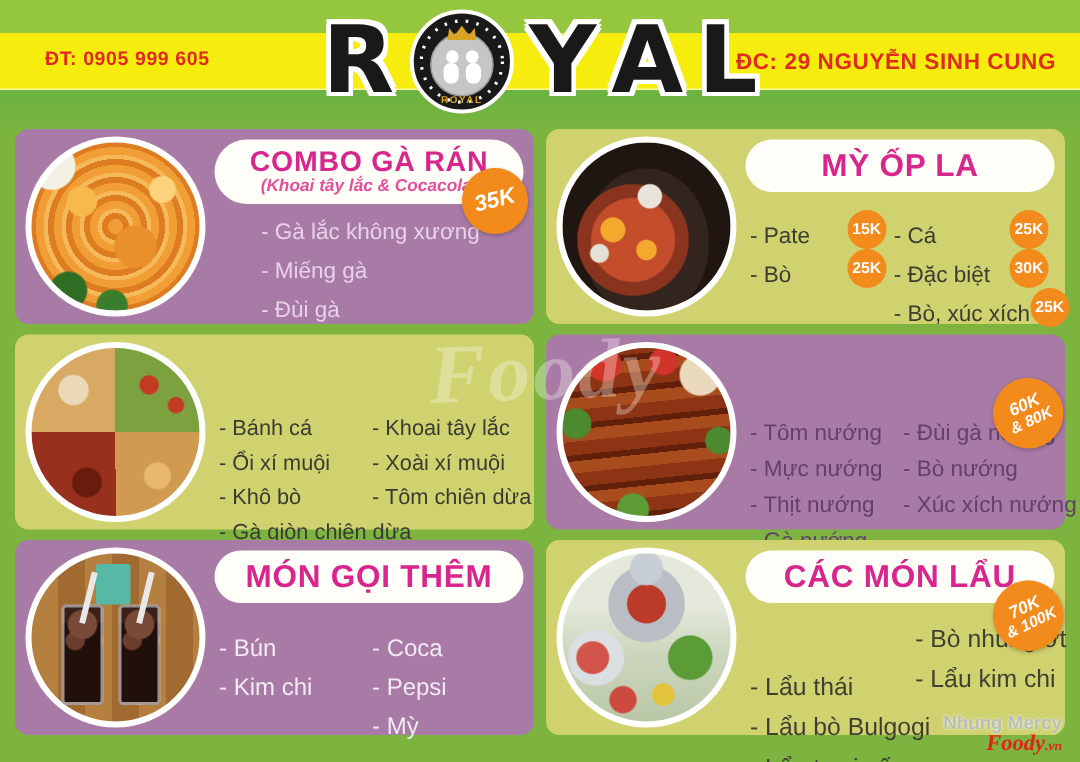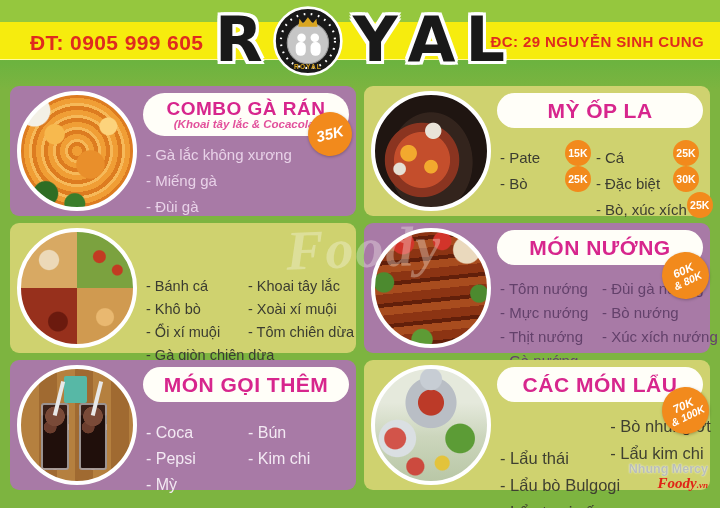--- a/index.html
+++ b/index.html
@@ -9,21 +9,21 @@
     background:linear-gradient(180deg, var(--green-light,#95c73e) 0px, var(--green-light,#95c73e) 21px,
                var(--green-dark,#6cb33f) 62px, var(--green,#7db440) 90px, var(--green,#7db440) 100%);
   }
   
   .yellow-band { position:absolute; left:0; top:22px; width:720px; height:38px;
     background:var(--yellow,#f6ec0e); box-shadow:0 -1px 0 #fffb9e inset; }
   .phone, .address {
     position:absolute; color:var(--red,#df2b1e); font-weight:bold; letter-spacing:0.4px;
     top:31px; white-space:nowrap;
   }
-  .phone { left:30px; font-size:21px; }
+  .phone { left:30px; font-size:13px; }
   .address { right:16px; font-size:15px; top:33px; }
   .logo { position:absolute; left:50%; top:0px; transform:translateX(-50%);
     display:flex; align-items:center; gap:10px; z-index:3; }
   .logo-letter {
     font-family:"DejaVu Sans", sans-serif; font-weight:bold; font-size:62px; line-height:80px;
     color:#191919;
     text-shadow:-3px -3px 0 #fff, 3px -3px 0 #fff, -3px 3px 0 #fff, 3px 3px 0 #fff,
                 0 -3px 0 #fff, 0 3px 0 #fff, -3px 0 0 #fff, 3px 0 0 #fff;
   }
   .emblem { width:70px; height:70px; margin-top:2px; }
@@ -55,21 +55,21 @@
   .c1 .badge { width:44px; height:44px; right:4px; top:26px; font-size:15px; transform:rotate(-14deg); }
   .c4 .badge { width:47px; height:47px; right:1px; top:29px; font-size:11.5px; transform:rotate(-25deg); }
   .c6 .badge { width:47px; height:47px; right:1px; top:27px; font-size:11.5px; transform:rotate(-25deg); }
   .badge .small { font-size:10.5px; }
 
   .items { position:absolute; left:136px; right:6px; display:flex; }
   .col { display:flex; flex-direction:column; }
   .item { white-space:nowrap; }
 
   .c1 .items { top:60px; } .c1 .col { gap:9px; }
-  .c1 .item { color:#e8d2e8; font-size:15px; }
+  .c1 .item { color:#e8d2e8; font-size:15px;margin-left:28px; }
 
   .c2 .items { top:54px; } .c2 .col.left { width:47%; } .c2 .col.right { width:53%; }
   .prow { display:flex; align-items:flex-end; height:26px; }
   .pname { color:#3c3d31; font-size:15px; white-space:nowrap; }
   .pbubble { margin-left:auto; margin-right:5px; width:26px; height:26px; border-radius:50%;
     background:var(--orange,#f28a1c); color:#fff; font-size:10.5px; font-weight:bold;
     display:flex; align-items:center; justify-content:center; flex:0 0 auto; }
 
   .c3 .items { top:52px; } .c3 .col { width:50%; }
   .c3 .item { color:#3b3c31; font-size:14.5px; line-height:23px; }
@@ -132,21 +132,21 @@
     radial-gradient(circle at 20% 62%, #dadfe2 0 16%, rgba(0,0,0,0) 17%),
     radial-gradient(circle at 76% 62%, #5c9c36 0 13%, rgba(0,0,0,0) 14%),
     radial-gradient(circle at 60% 84%, #e3c33b 0 6%, rgba(0,0,0,0) 7%),
     radial-gradient(circle at 36% 87%, #cc4a3e 0 7%, rgba(0,0,0,0) 8%),
     linear-gradient(180deg, #e5e9dc 0 30%, #ccd6bd 60%, #b9c7a6); }
 
   
   .wm-center { position:absolute; left:286px; top:216px; z-index:5; pointer-events:none;
     font-family:"Liberation Serif", serif; font-style:italic; font-weight:bold;
     font-size:56px; letter-spacing:2px; color:rgba(252,252,246,0.32); transform:rotate(-2deg); }
-  .wm-credit { position:absolute; right:12px; bottom:16px; z-index:6; text-align:right; line-height:14px; }
+  .wm-credit { position:absolute; right:12px; bottom:4px; z-index:6; text-align:right; line-height:14px; }
   .wm-name { color:#b9beba; font-size:12.5px; font-weight:bold; text-shadow:0 0 2px rgba(255,255,255,0.9); }
   .wm-site { color:#e02417; font-family:"Liberation Serif", serif; font-style:italic; font-weight:bold; font-size:15px; }
   .wm-site .vn { font-size:9px; }
 </style>
 </head>
 <body>
 
 <div class="poster">
 
   <div class="yellow-band"></div>
@@ -221,37 +221,34 @@
         </div>
       </div>
     </div>
   </div>
 
   <div class="card olive c3">
     <div class="photo p3"></div>
     <div class="items">
       <div class="col left">
         <span class="item">- Bánh cá</span>
+        <span class="item">- Ổi xí muội</span>
         <span class="item">- Khô bò</span>
-        <span class="item">- Ổi xí muội</span>
         <span class="item">- Gà giòn chiên dừa</span>
       </div>
       <div class="col right">
         <span class="item">- Khoai tây lắc</span>
         <span class="item">- Xoài xí muội</span>
         <span class="item">- Tôm chiên dừa</span>
       </div>
     </div>
   </div>
 
   <div class="card purple c4">
     <div class="photo p4"></div>
-    <div class="banner">
-      <div class="card-title">MÓN NƯỚNG</div>
-    </div>
     <div class="badge">
       <span>60K</span>
       <span class="small">&amp; 80K</span>
     </div>
     <div class="items">
       <div class="col left">
         <span class="item">- Tôm nướng</span>
         <span class="item">- Mực nướng</span>
         <span class="item">- Thịt nướng</span>
         <span class="item">- Gà nướng</span>
@@ -271,28 +268,28 @@
           <div class="straw"></div>
         </div>
       <div class="glass g2">
           <div class="straw"></div>
         </div>
     </div>
     <div class="banner">
       <div class="card-title">MÓN GỌI THÊM</div>
     </div>
     <div class="items">
+      <div class="col right">
+        <span class="item">- Bún</span>
+        <span class="item">- Kim chi</span>
+      </div>
       <div class="col left">
         <span class="item">- Coca</span>
         <span class="item">- Pepsi</span>
         <span class="item">- Mỳ</span>
-      </div>
-      <div class="col right">
-        <span class="item">- Bún</span>
-        <span class="item">- Kim chi</span>
       </div>
     </div>
   </div>
 
   <div class="card olive c6">
     <div class="photo p6"></div>
     <div class="banner">
       <div class="card-title">CÁC MÓN LẨU</div>
     </div>
     <div class="badge">

